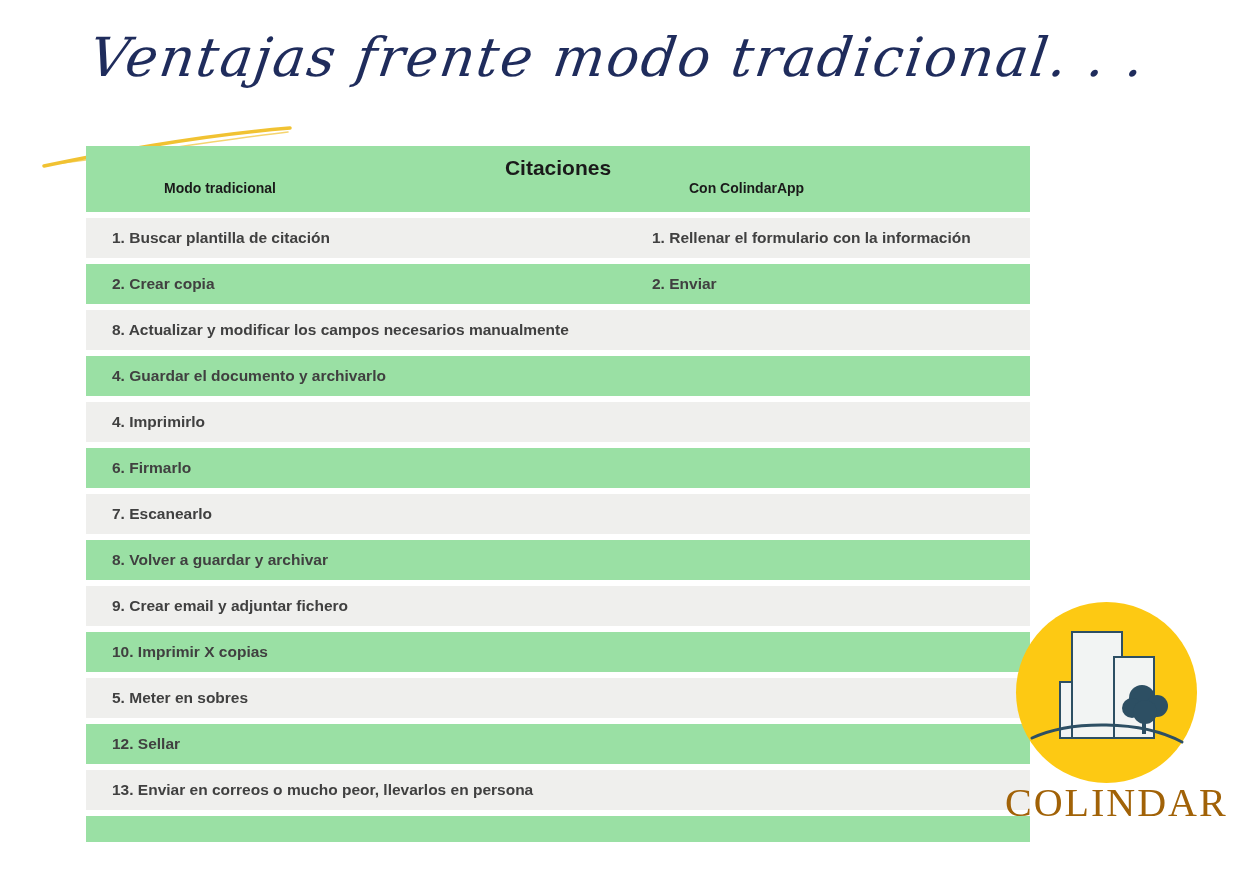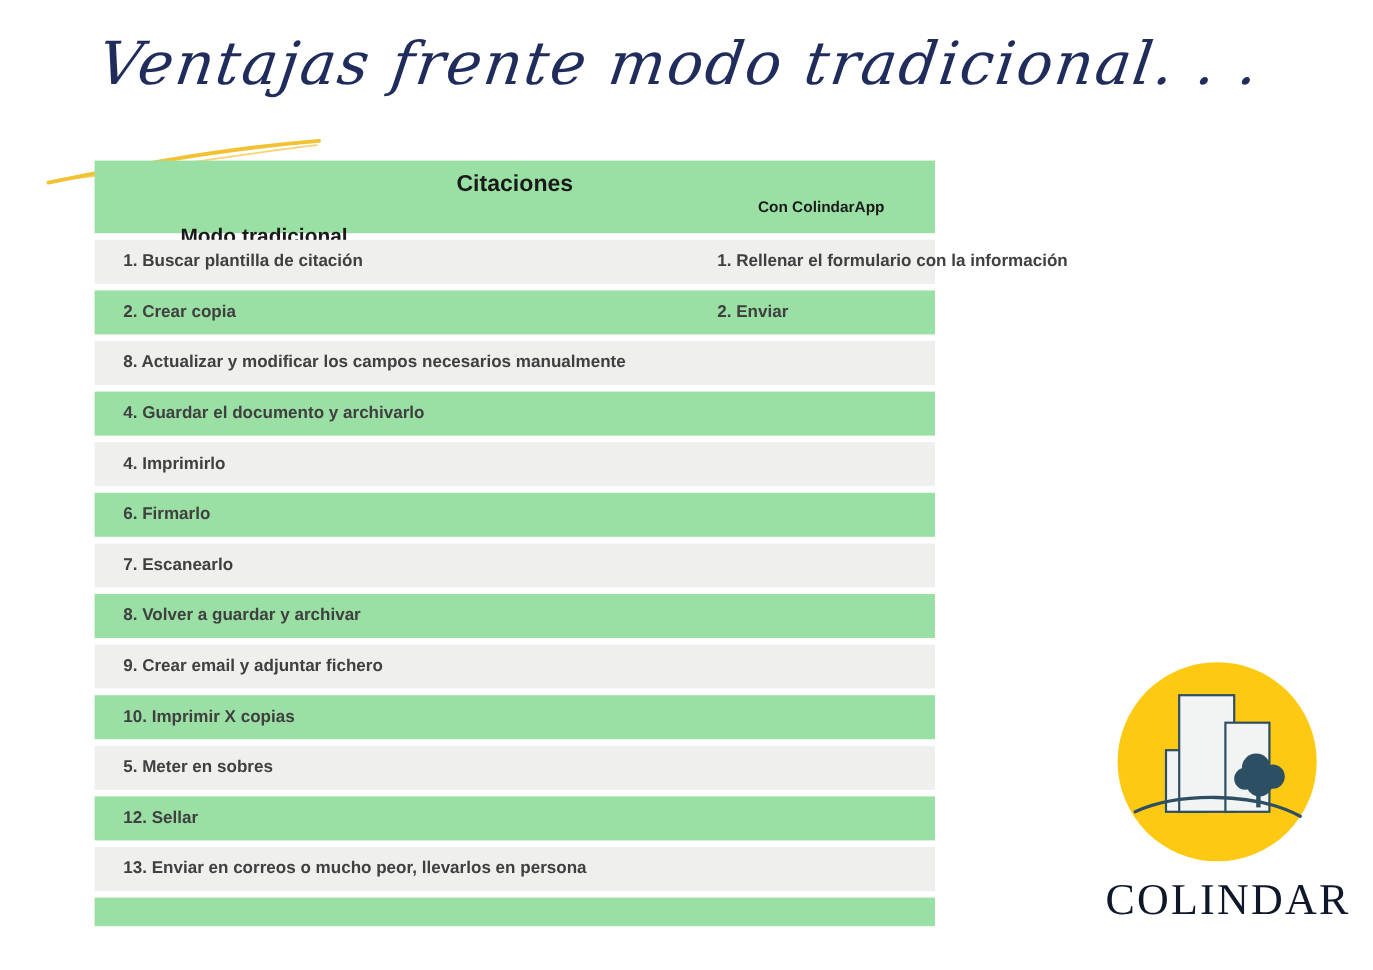--- a/index.html
+++ b/index.html
@@ -41,45 +41,44 @@
     width: 300px;
     height: 46px;
     pointer-events: none;
   }
 
   
   .table {
     position: absolute;
     left: 86px;
     top: 146px;
-    width: 764px;
+    width: 944px;
   }
   .header-row {
     position: relative;
     height: 66px;
     background: #9ae0a4;
   }
   .header-center {
     position: absolute;
     left: 0;
     right: 0;
     top: 10px;
     text-align: center;
     font-size: 21px;
     font-weight: 700;
     color: #1a1a1a;
   }
   .header-left {
     position: absolute;
     left: 78px;
     top: 34px;
-    font-size: 19px;
+    font-size: 14px;
     font-weight: 700;
     color: #1a1a1a;
-    margin-top: 25px;
   }
   .header-right {
     position: absolute;
     left: 603px;
     top: 34px;
     font-size: 14px;
     font-weight: 700;
     color: #1a1a1a;
   }
 
@@ -123,27 +122,27 @@
     background: #fdc913;
   }
   .logo-svg {
     position: absolute;
     left: 11px;
     top: 0;
   }
   .logo-word {
     position: absolute;
     left: 0;
-    top: 192px;
+    top: 177px;
     width: 200px;
     text-align: center;
     font-family: "Liberation Serif", serif;
     font-size: 40px;
     letter-spacing: 2px;
-    color: #0f172a;
+    color: #a16207;
     white-space: nowrap;
   }
 </style>
 </head>
 <body>
 
 <div class="title-wrap">
   <div class="title-text">Ventajas frente modo tradicional. . .</div>
   <svg class="title-underline" viewBox="0 0 300 46">
     <path d="M2 42 C 60 30, 150 12, 248 4" stroke="#f1c232" stroke-width="3.5" fill="none" stroke-linecap="round"></path>

